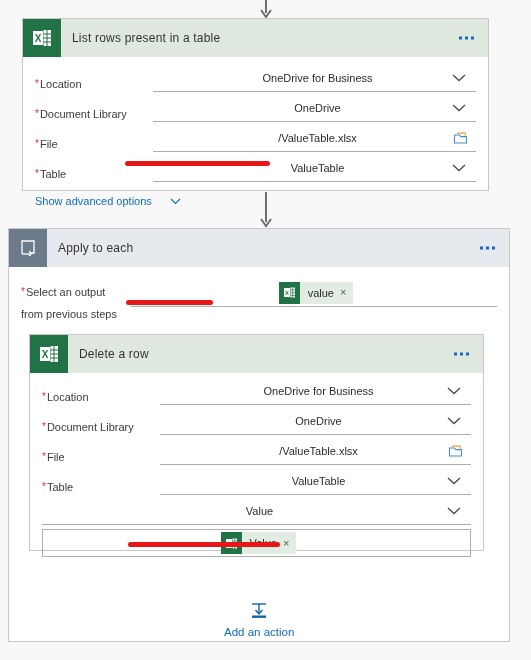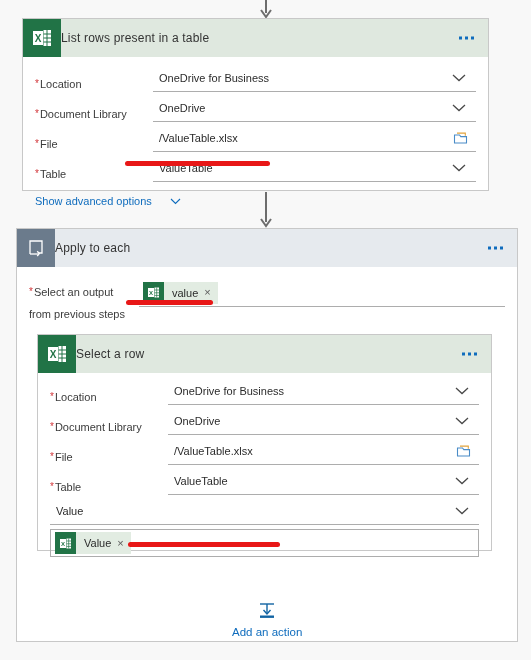--- a/index.html
+++ b/index.html
@@ -54,21 +54,21 @@
     display: flex;
     align-items: center;
     justify-content: center;
   }
   .hdr-icon.excel { background: #217346; }
   .hdr-icon.loop  { background: #6b7b8c; }
 
   .hdr-title {
     font-size: 12px;
     color: #333333;
-    padding-left: 0;
+    padding-left: 11px;
     letter-spacing: .2px;
   }
 
   .hdr-ellipsis {
     position: absolute;
     right: 14px;
     top: 50%;
     transform: translateY(-50%);
     display: flex;
     gap: 3px;
@@ -106,20 +106,21 @@
   }
 
   .field-control {
     flex: 1 1 auto;
     position: relative;
     border-bottom: 1px solid #adadad;
     height: 27px;
     display: flex;
     align-items: center;
     box-sizing: border-box;
+    justify-content: center;
   }
   .field-control.boxed {
     border: 1px solid #adadad;
     height: 28px;
   }
   .field-value {
     font-size: 11px;
     color: #2b2b2b;
     padding-left: 6px;
     white-space: nowrap;
@@ -304,21 +305,21 @@
 
 <div class="redline" style="left:125px; top:161px; width:145px;"></div>
 
 <div class="connector" style="top:192px;height:36px;">
   <svg class="arrow-svg" width="14" height="36" viewBox="0 0 14 36">
     <line x1="7" y1="0" x2="7" y2="30" stroke="#6d6d6d" stroke-width="2"></line>
     <path d="M2 27 L7 34 L12 27" fill="none" stroke="#6d6d6d" stroke-width="2"></path>
   </svg>
 </div>
 
-<div class="card" style="left:16px; top:228px; width:502px; height:414px;">
+<div class="card" style="left:8px; top:228px; width:502px; height:414px;">
 
   <div class="card-header loop">
     <div class="hdr-icon loop">
       <svg width="20" height="20" viewBox="0 0 20 20">
         <path d="M4 6 L4 3 L16 3 L16 15 L13 15" fill="none" stroke="#ffffff" stroke-width="1.3"></path>
         <path d="M4 6 L4 16" fill="none" stroke="#ffffff" stroke-width="1.3"></path>
         <path d="M4 16 L13 16" fill="none" stroke="#ffffff" stroke-width="1.3"></path>
         <path d="M11.2 13.2 L13.4 15.6 L11.2 18" fill="none" stroke="#ffffff" stroke-width="1.3"></path>
       </svg>
     </div>
@@ -366,21 +367,21 @@
           <text x="7" y="15" font-family="Liberation Sans, sans-serif" font-size="10" font-weight="bold" fill="#217346" text-anchor="middle">X</text>
           <rect x="12.5" y="3" width="7.5" height="16" fill="#ffffff"></rect>
           <g stroke="#217346" stroke-width="1">
             <line x1="12.5" y1="7" x2="20" y2="7"></line>
             <line x1="12.5" y1="11" x2="20" y2="11"></line>
             <line x1="12.5" y1="15" x2="20" y2="15"></line>
             <line x1="16" y1="3" x2="16" y2="19"></line>
           </g>
         </svg>
       </div>
-      <div class="hdr-title">Select a row</div>
+      <div class="hdr-title">Delete a row</div>
       <div class="hdr-ellipsis">
           <i></i>
           <i></i>
           <i></i>
         </div>
     </div>
 
     <div class="card-body" style="padding:5px 12px 8px 12px;">
 
       <div class="field-row">

